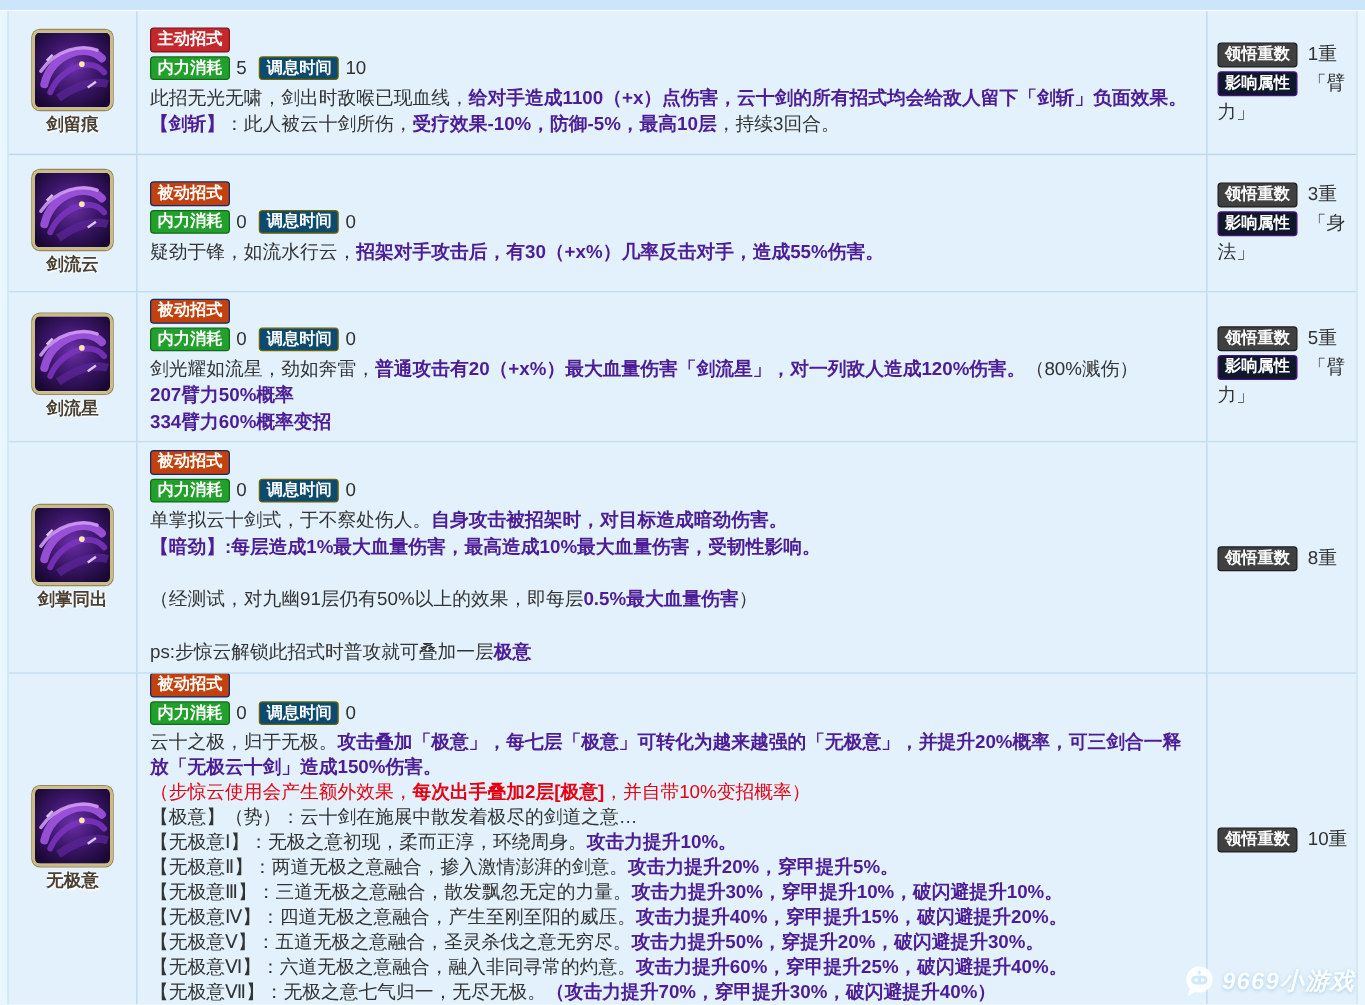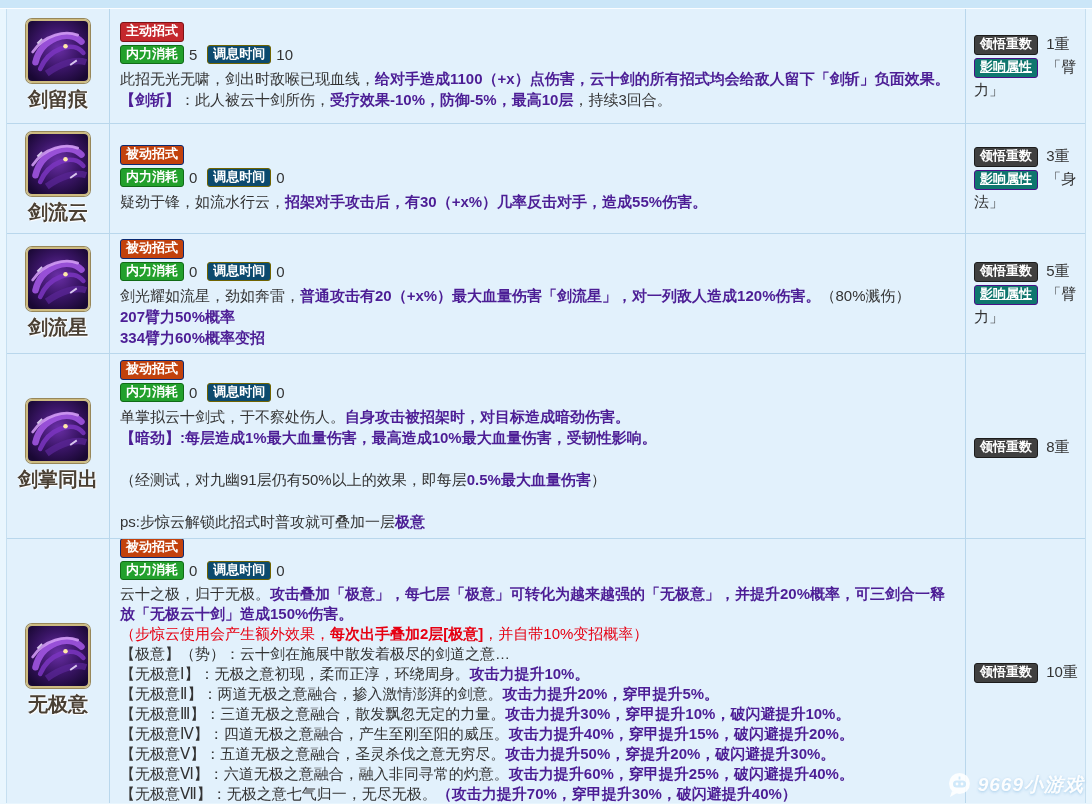--- a/index.html
+++ b/index.html
@@ -25,42 +25,42 @@
     width:103px; flex:0 0 103px; border-right:1px solid #b9d7ec;
     display:flex; flex-direction:column; align-items:center; justify-content:center;
   }
   .icon {
     width:64px; height:64px; border-radius:6px; overflow:hidden;
     border:2px solid #cdbb80;
     box-shadow: inset 0 0 0 1px #efe4bd, 0 0 0 1px #97875a;
   }
   .icon svg { display:block; width:100%; height:100%; }
   .skill-name {
-    margin-top:3px; font-size:20px; font-weight:bold; color:#4a4034;
+    margin-top:3px; font-size:14px; font-weight:bold; color:#4a4034;
     text-shadow:0 0 2px #fff, 0 0 2px #fff, 1px 1px 1px #fff;
   }
 
   .content-cell {
     flex:1 1 auto; border-right:1px solid #b9d7ec;
     display:flex; flex-direction:column; justify-content:center;
     padding:2px 8px 2px 10px; overflow:hidden;
   }
   .type-line { margin-bottom:3px; }
   .badge-line { margin-bottom:4px; }
   .badge {
     display:inline-block; font-size:13px; font-weight:bold; color:#fff;
     padding:1px 5px 2px; border-radius:3px; border:1px solid; line-height:1.15;
     vertical-align:middle;
   }
   .badge.active  { background:#c4282d; border-color:#7e1216; }
   .badge.passive { background:#c2410c; border-color:#0a2a72; }
   .badge.cost    { background:#22a02c; border-color:#106b17; }
   .badge.cd      { background:#0c4a6e; border-color:#716400; }
   .badge.mastery { background:#404040; border-color:#1c1c1c; }
-  .badge.attr    { background:#0f766e; border-color:#4a1088;text-decoration:underline; }
+  .badge.attr    { background:#0f172a; border-color:#4a1088; }
   .val { font-size:15px; color:#333; margin:0 10px 0 5px; vertical-align:middle; }
 
   .line { font-size:15px; line-height:21px; color:#333; }
   .row:nth-child(5) .line { line-height:20px; }
   .line.gap { height:21px; }
   .line .b { font-weight:bold; color:#4c1d95; }
   .line .red { color:#e60012; }
   .line .red.b { color:#e60012; }
 
   .right-cell {

